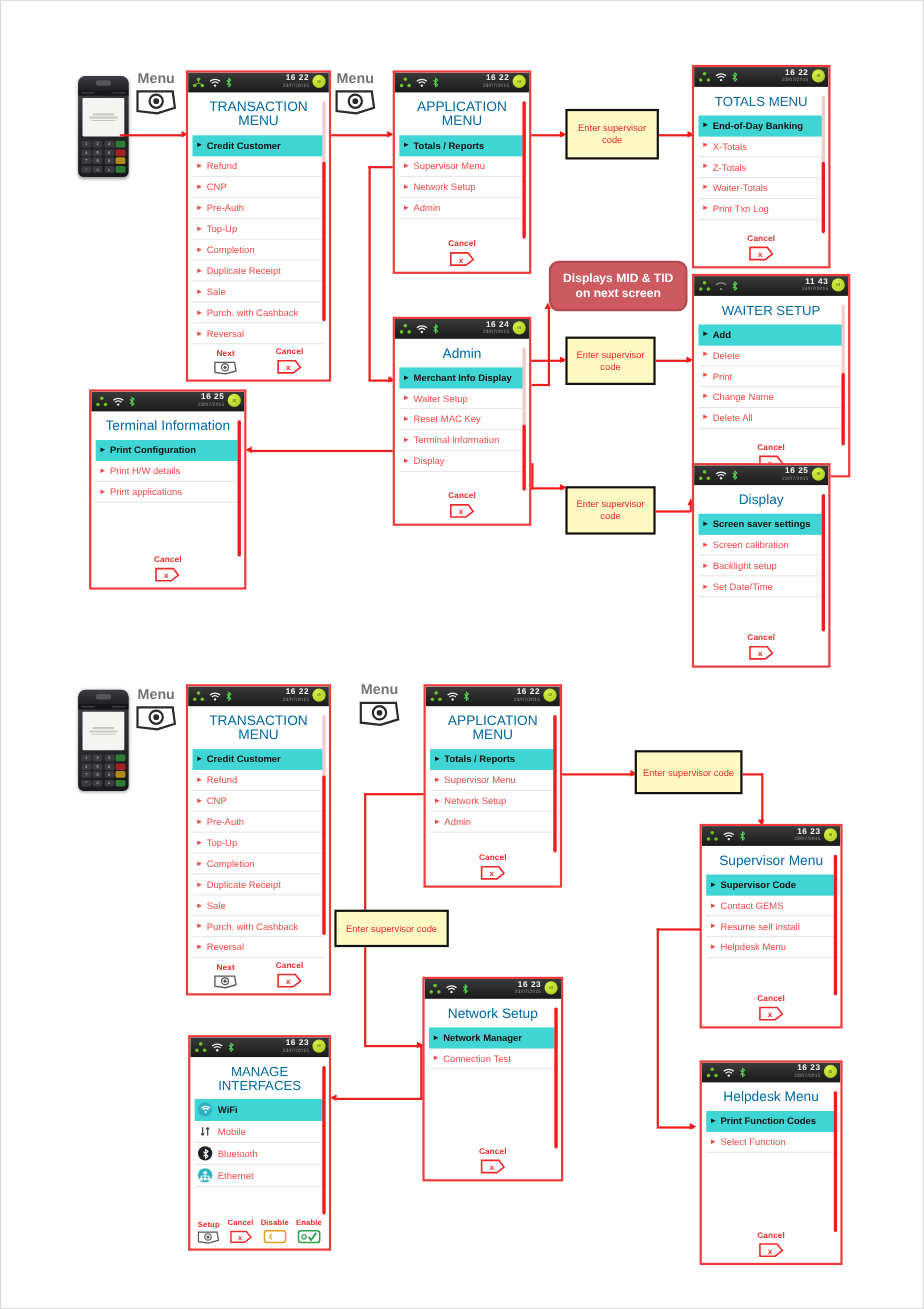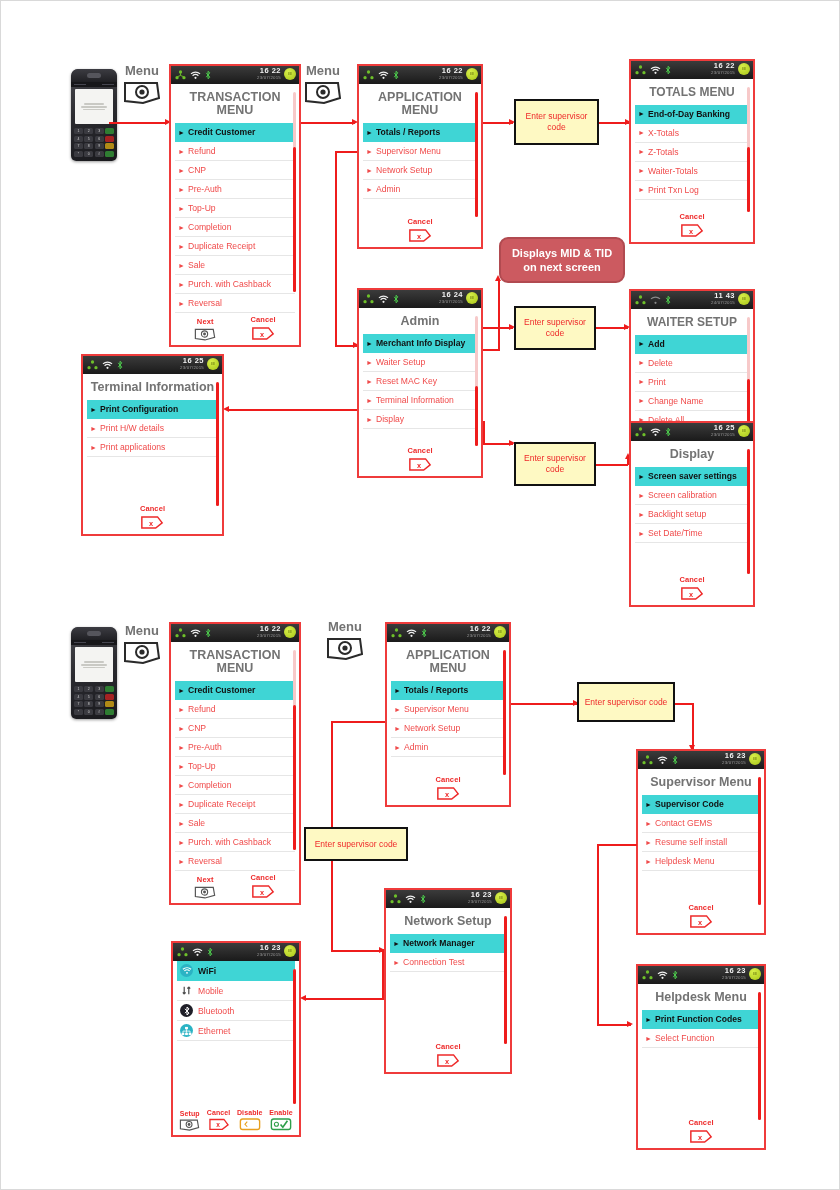--- a/index.html
+++ b/index.html
@@ -42,22 +42,22 @@
   }
   .sb-date{color:#9b9b9b;font-size:4.4px;line-height:5px;text-align:right;letter-spacing:0.2px;}
   .sb-batt{
     width:12px;height:12px;border-radius:50%;
     background:radial-gradient(circle at 35% 30%,#d8ef4a,#a8c617);
     display:flex;align-items:center;justify-content:center;
     color:#6d7d10;font-size:4px;font-weight:bold;
   }
   .scr-title{
     text-align:center;
-    color:#737373;
-    font-weight:bold;
+    color:#0369a1;
+    font-weight:normal;
     padding:7px 2px 6px 2px;
     line-height:1.05;
   }
   .scr-title.big{font-size:12.5px;}
   .scr-title.mid{font-size:12px;}
   .menu-list{padding:0 4px;}
   .menu-item{
     font-size:8.6px;
     color:#f04a4a;
     padding:4px 2px 4px 3px;
@@ -549,21 +549,21 @@
   <div class="ln lnh abs" style="left:482px;top:442px;width:30px;"></div>
   <div class="ln lnv abs" style="left:482px;top:420px;height:24px;"></div>
   <div class="arrowhead ah-right abs" style="left:508px;top:439px;"></div>
   <div class="flowbox" style="left:513px;top:441px;width:82px;height:44px;">
     <span>Enter supervisor code</span>
   </div>
   <div class="ln lnh abs" style="left:595px;top:463px;width:32px;"></div>
   <div class="arrowhead ah-up abs" style="left:624px;top:452px;"></div>
   <div class="ln lnv abs" style="left:626px;top:455px;height:9px;"></div>
 
-  <div class="screen" style="left:628px;top:248px;width:126px;height:185px;margin-top:40px;">
+  <div class="screen" style="left:628px;top:248px;width:144px;height:185px;">
     <div class="statusbar">
       <div class="sb-icons">
         <svg width="11" height="10" viewBox="0 0 12 11">
           <circle cx="6" cy="2.2" r="1.8" fill="#6ec02a"></circle>
             <circle cx="2.2" cy="8.5" r="1.8" fill="#6ec02a"></circle>
           <circle cx="9.8" cy="8.5" r="1.8" fill="#6ec02a"></circle>
         </svg>
         <svg width="11" height="10" viewBox="0 0 12 11">
           <path d="M1 4.3a7.5 7.5 0 0 1 10 0" stroke="#8a8a8a" stroke-width="1.3" fill="none"></path>
           <circle cx="6" cy="8.6" r="1.2" fill="#8a8a8a"></circle>
@@ -1135,20 +1135,21 @@
         </svg>
       </div>
       <div class="sb-right">
         <div>
           <div class="sb-time">16 23</div>
           <div class="sb-date">23/07/2015</div>
         </div>
         <div class="sb-batt">III</div>
       </div>
     </div>
+    <div class="scr-title mid">MANAGE INTERFACES</div>
     <div class="menu-list">
       <div class="menu-item sel icon-row">
         <span class="mi-icon" style="background:#2bb3c4;">
           <svg width="10" height="9" viewBox="0 0 12 11">
               <path d="M1 4a7.5 7.5 0 0 1 10 0" stroke="#ffffff" stroke-width="1.4" fill="none"></path>
               <path d="M2.8 6a4.8 4.8 0 0 1 6.4 0" stroke="#ffffff" stroke-width="1.4" fill="none"></path>
               <circle cx="6" cy="8.4" r="1.1" fill="#ffffff"></circle>
             </svg>
         </span>
         <span>WiFi</span>

